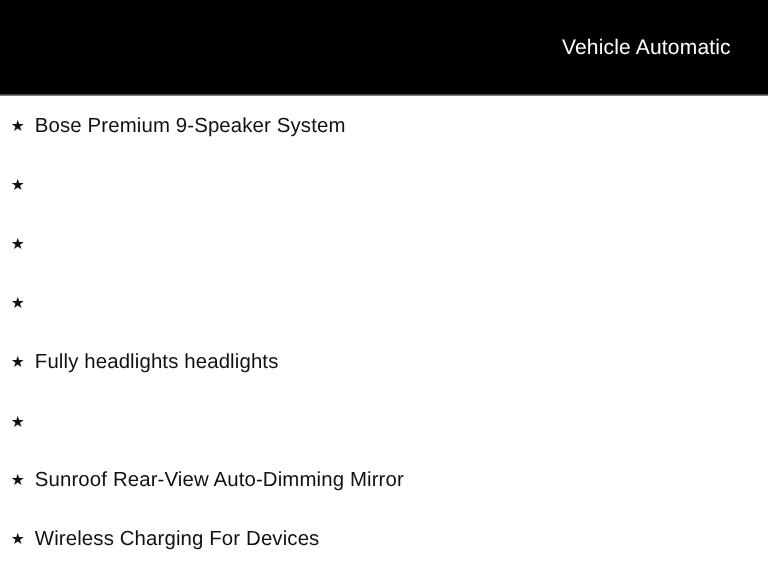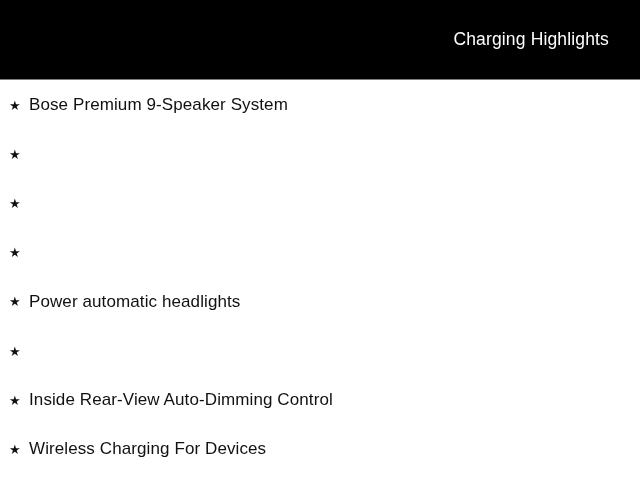--- a/index.html
+++ b/index.html
@@ -96,21 +96,21 @@
     letter-spacing: 0.1px;
     white-space: nowrap;
   }
 </style>
 </head>
 <body>
 
 <div id="vehicle-highlights-panel">
 
   <div class="header-band">
-    <div class="header-title">Charging Highlights</div>
+    <div class="header-title">Vehicle Automatic</div>
   </div>
   <div class="header-rule"></div>
 
   <ul class="highlights-list">
 
     <li class="highlight-item">
       <span class="bullet-star">★</span>
       <span class="highlight-label">Bose Premium 9-Speaker System</span>
     </li>
 
@@ -121,30 +121,30 @@
     <li class="highlight-item">
       <span class="bullet-star">★</span>
     </li>
 
     <li class="highlight-item">
       <span class="bullet-star">★</span>
     </li>
 
     <li class="highlight-item">
       <span class="bullet-star">★</span>
-      <span class="highlight-label">Power automatic headlights</span>
+      <span class="highlight-label">Fully headlights headlights</span>
     </li>
 
     <li class="highlight-item">
       <span class="bullet-star">★</span>
     </li>
 
     <li class="highlight-item">
       <span class="bullet-star">★</span>
-      <span class="highlight-label">Inside Rear-View Auto-Dimming Control</span>
+      <span class="highlight-label">Sunroof Rear-View Auto-Dimming Mirror</span>
     </li>
 
     <li class="highlight-item">
       <span class="bullet-star">★</span>
       <span class="highlight-label">Wireless Charging For Devices</span>
     </li>
 
   </ul>
 
 </div>

